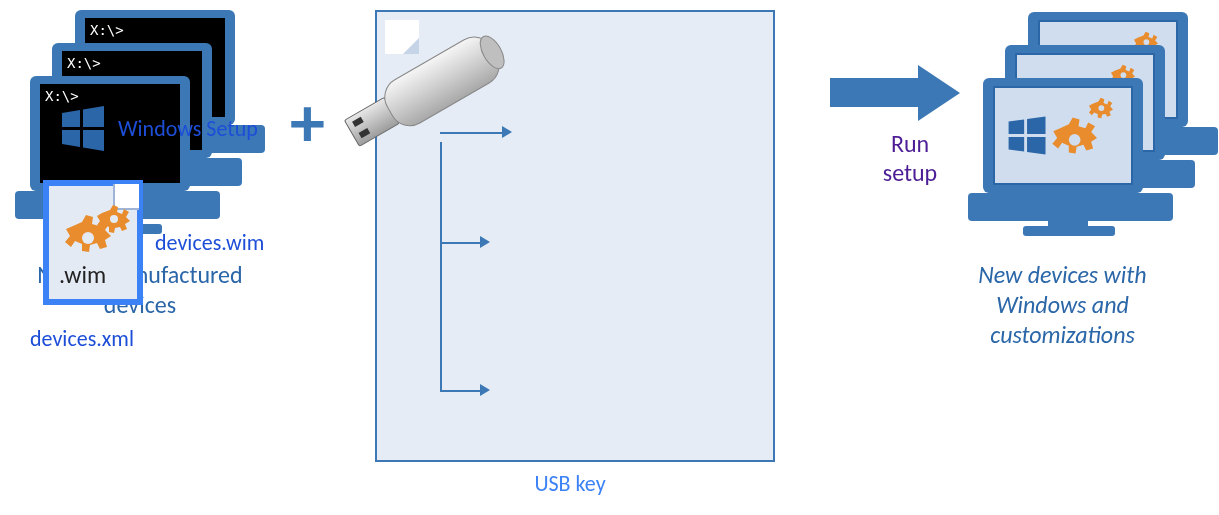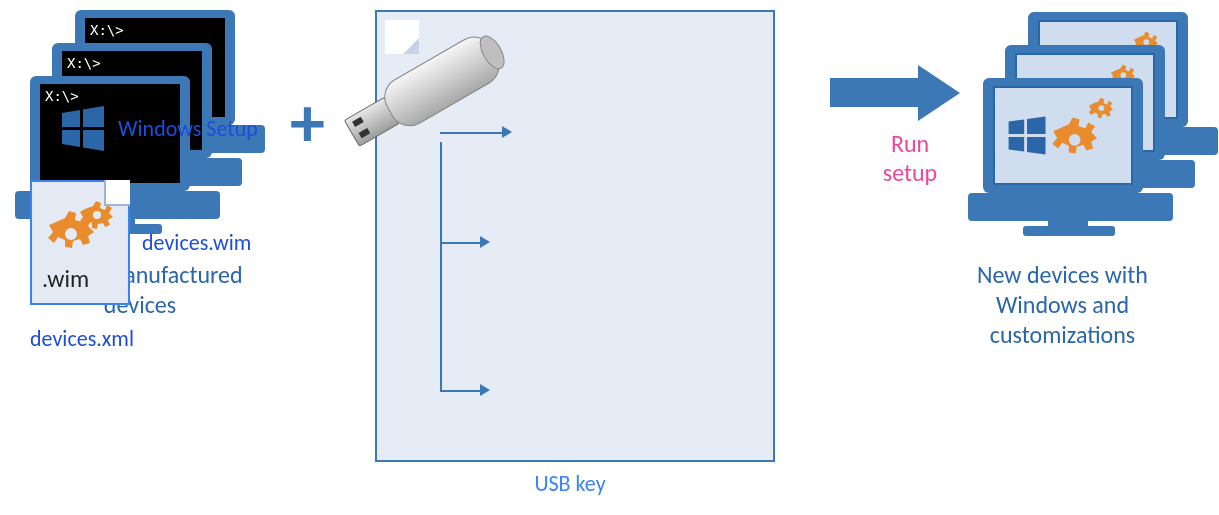--- a/index.html
+++ b/index.html
@@ -35,46 +35,46 @@
   .usb-corner { position: absolute; left: 8px; top: 8px; width: 34px; height: 34px; background: #fff; }
   .usb-corner::after { content: ""; position: absolute; right: 0; bottom: 0; width: 0; height: 0; border-left: 16px solid transparent; border-bottom: 16px solid #c6d4e8; }
 
   .usb-device { position: absolute; left: 330px; top: 28px; width: 190px; height: 125px; }
   .usb-row { position: absolute; display: flex; align-items: center; gap: 12px; }
   .row-setup { left: 60px; top: 105px; }
   .row-wim   { left: 30px; top: 180px; }
   .row-xml   { left: 30px; top: 325px; }
   .usb-label { color: #1d4ed8; font-size: 22px; }
 
-  .file-doc { position: relative; width: 100px; height: 125px; background: #e4eaf4; border: 2px solid #3b82f6; }
+  .file-doc { position: relative; width: 100px; height: 125px; background: #e4eaf4; border: 6px solid #3b82f6; margin-left: 13px; }
   .file-doc .fold { position: absolute; right: -2px; top: -2px; width: 26px; height: 26px; background: #fff; border-left: 2px solid #9db4d6; border-bottom: 2px solid #9db4d6; }
   .file-doc .ext { position: absolute; left: 10px; bottom: 10px; color: #222; font-size: 24px; }
   .file-doc .gears { position: absolute; left: 15px; top: 18px; }
 
   .usb-caption { position: absolute; left: 470px; top: 470px; width: 200px; text-align: center; color: #3b82f6; font-size: 22px; }
 
   
   .conn-v { position: absolute; left: 440px; top: 142px; width: 2px; height: 250px; background: #3c78b5; }
   .conn-h { position: absolute; height: 2px; background: #3c78b5; }
   .arrow-r { position: absolute; width: 0; height: 0; border-top: 6px solid transparent; border-bottom: 6px solid transparent; border-left: 10px solid #3c78b5; }
 
   
   .big-arrow { position: absolute; left: 830px; top: 65px; width: 140px; height: 55px; }
   .big-arrow .shaft { position: absolute; left: 0; top: 13px; width: 90px; height: 29px; background: #3c78b5; }
   .big-arrow .head { position: absolute; left: 88px; top: 0; width: 0; height: 0; border-top: 28px solid transparent; border-bottom: 28px solid transparent; border-left: 42px solid #3c78b5; }
-  .run-setup { position: absolute; left: 850px; top: 130px; width: 120px; text-align: center; font-size: 24px; color: #ec4899; line-height: 1.2; }
+  .run-setup { position: absolute; left: 850px; top: 130px; width: 120px; text-align: center; font-size: 24px; color: #4c1d95; line-height: 1.2; }
 
   
   .laptops-dst { position: absolute; left: 968px; top: 12px; width: 250px; height: 230px; }
   .laptop-win .screen-frame { position: absolute; left: 15px; top: 0; width: 160px; height: 115px; background: #3c78b5; border-radius: 6px; }
   .laptop-win .screen-inner { position: absolute; left: 25px; top: 8px; width: 140px; height: 99px; background: #cfddee; border: 2px solid #2a66a8; display:flex; align-items:center; }
   .laptop-win .base { position: absolute; left: 0; top: 115px; width: 205px; height: 28px; background: #3c78b5; border-radius: 4px; }
   .laptop-win .stand { position: absolute; left: 80px; top: 138px; width: 40px; height: 12px; background: #3c78b5; }
   .laptop-win .foot { position: absolute; left: 55px; top: 148px; width: 92px; height: 10px; background: #3c78b5; border-radius: 3px; }
-  .caption-dst { position: absolute; left: 935px; top: 260px; width: 255px; }
+  .caption-dst { position: absolute; left: 935px; top: 260px; width: 255px; font-style: italic; }
 
 </style>
 </head>
 <body>
 
 <div class="stage">
 
   <div class="laptops-src">
     <div class="laptop-blue" style="left:45px; top:0;">
       <div class="screen-frame"></div>

